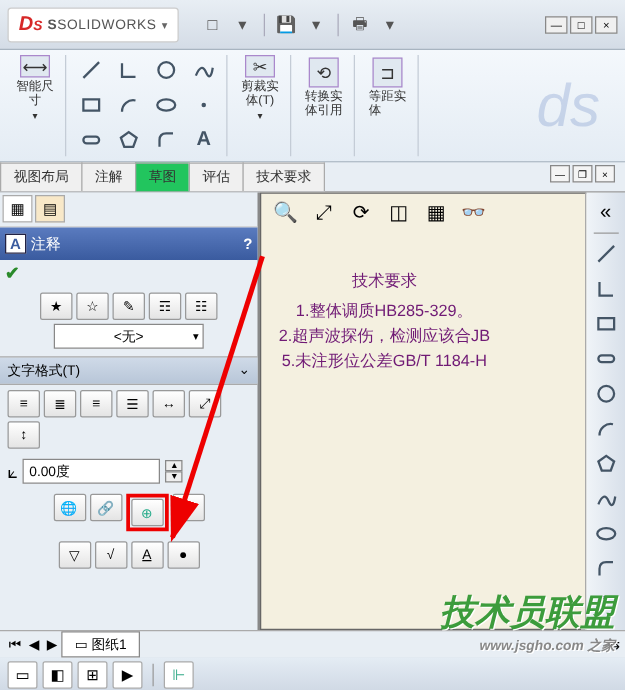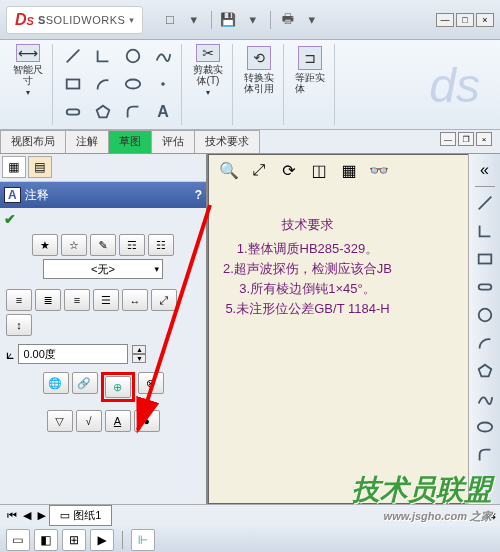--- a/index.html
+++ b/index.html
@@ -213,20 +213,21 @@
     <div class="lp-sec">
       <div style="display:flex;gap:3px;justify-content:center;margin-bottom:3px">
         <div class="lp-btn">★</div>
         <div class="lp-btn">☆</div>
         <div class="lp-btn">✎</div>
         <div class="lp-btn">☶</div>
         <div class="lp-btn">☷</div>
       </div>
       <div class="lp-combo">&lt;无&gt;</div>
     </div>
+    <div class="lp-title">文字格式(T)</div>
     <div class="lp-btngrid">
       <div class="lp-btn">≡</div>
       <div class="lp-btn">≣</div>
       <div class="lp-btn">≡</div>
       <div class="lp-btn">☰</div>
       <div class="lp-btn">↔</div>
       <div class="lp-btn">⤢</div>
       <div class="lp-btn">↕</div>
     </div>
     <div class="lp-row">
@@ -259,21 +260,20 @@
       <div class="vp-tool">⤢</div>
       <div class="vp-tool">⟳</div>
       <div class="vp-tool">◫</div>
       <div class="vp-tool">▦</div>
       <div class="vp-tool">👓</div>
     </div>
     <div class="notes">
       <div class="title">技术要求</div>
       <div>1.整体调质HB285-329。</div>
       <div>2.超声波探伤，检测应该合JB</div>
-      <div>3.所有棱边倒钝1×45°。</div>
       <div>5.未注形位公差GB/T 1184-H</div>
     </div>
   </div>
 
   <div class="right-tb">
     <div class="rt-btn">«</div>
     <div class="rt-sep"></div>
     <div class="rt-btn">
         <svg viewBox="0 0 20 20">
           <line x1="3" y1="17" x2="17" y2="3" stroke="#456" stroke-width="2"></line>

